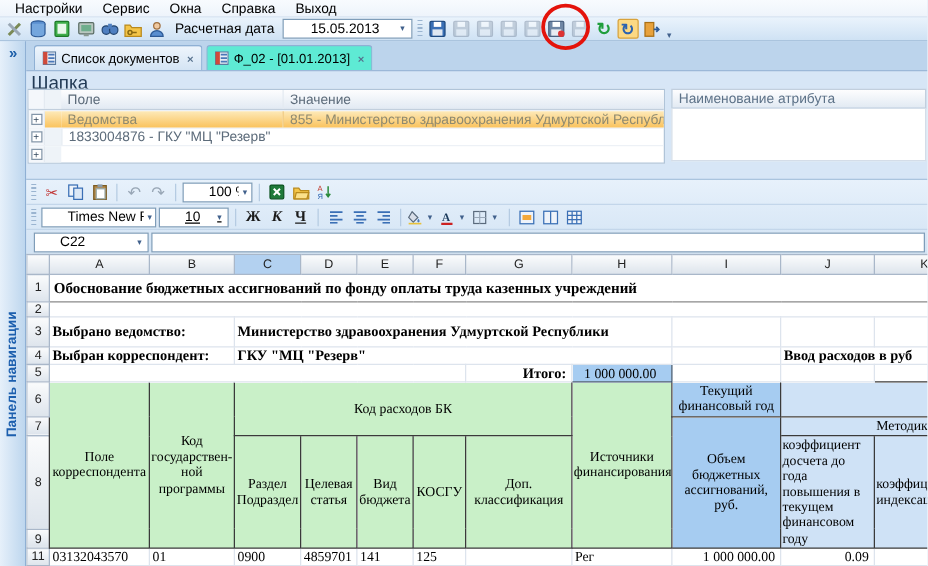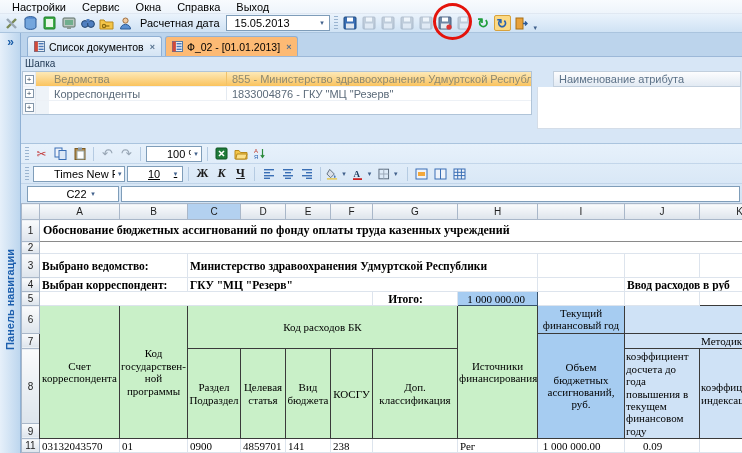--- a/index.html
+++ b/index.html
@@ -27,21 +27,21 @@
     display:flex; align-items:center; padding-left:3px; gap:2px;
   }
   .tb-sep{ width:1px; height:14px; background:#b5cbe2; margin:0 3px; }
   .grip{ width:4px; height:14px; background:repeating-linear-gradient(#9ab4d0 0 1px, transparent 1px 3px); margin:0 2px; }
   .ico{ width:17px; height:16px; display:inline-flex; align-items:center; justify-content:center; border-radius:2px; }
   .ico svg{ display:block; }
   .tb-label{ padding:0 4px; white-space:nowrap; }
   .date-input{
     width:104px; height:16px; background:#fff; border:1px solid #7f9db9;
     display:flex; align-items:center; justify-content:space-between;
-    padding-left:8px; font-size:11px;
+    padding-left:22px; font-size:11px;
   }
   .dd-btn{ width:13px; height:14px; display:flex; align-items:center; justify-content:center;
     font-size:7px; color:#41618c; }
   .glyph-refresh{ color:#1f9e3c; font-size:14px; font-weight:bold; }
   .toggled{ background:#fbd984; border:1px solid #d8a23c; }
   .overflow-dd{ font-size:7px; color:#41618c; padding:0 2px; align-self:flex-end; }
   
   .annotation{
     position:absolute; left:433px; top:3px; width:39px; height:37px;
     border:3px solid #e4130b; border-radius:50%; z-index:50; pointer-events:none;
@@ -67,29 +67,29 @@
     position:absolute; left:21px; top:33px; width:721px; height:23px;
     background:#bcd4ec; display:flex; align-items:flex-end; padding-left:6px; gap:3px;
   }
   .tab{
     height:20px; display:flex; align-items:center; gap:4px;
     padding:0 6px; border:1px solid #8fb0d4; border-bottom:none;
     border-radius:3px 3px 0 0;
     background:linear-gradient(#eef5fc,#d4e4f4);
     font-size:10.5px; white-space:nowrap;
   }
-  .tab.active{ background:#fdba74; }
+  .tab.active{ background:#5eead4; }
   .tab-close{ color:#5a7florpx; color:#55708c; font-size:9px; font-weight:bold; padding-left:2px; }
   .tab-ico svg{ display:block; }
   
   .header-panel{
     position:absolute; left:21px; top:56px; width:721px; height:87px;
     background:#d7e6f6; border-top:1px solid #9cb8d8;
   }
-  .hp-title{ position:absolute; left:4px; top:1px; font-size:10px; color:#223a55; }
+  .hp-title{ position:absolute; left:4px; top:1px; font-size:15px; color:#223a55; }
   .hp-grid{
     position:absolute; left:1px; top:14px; width:510px;
     background:#fff; border:1px solid #b0c4d8;
   }
   .hp-row{ display:flex; height:14px; align-items:center; }
   .hp-head{ height:16px; background:linear-gradient(#fdfdfe,#e2eaf3);
     border-bottom:1px solid #c2cfdd; color:#5d7288; }
   .hp-expand-col{ width:13px; flex:0 0 13px; display:flex; align-items:center; justify-content:center; height:100%; background:#f4f7fb; border-right:1px solid #e4eaf1;}
   .hp-indent-col{ width:13px; flex:0 0 13px; height:100%; background:#eef3f8; }
   .hp-field-col{ width:177px; flex:0 0 177px; padding-left:5px; height:100%; display:flex; align-items:center; color:#5c6b7a; overflow:hidden; white-space:nowrap;}
@@ -104,21 +104,21 @@
   .expand-box{
     width:9px; height:9px; border:1px solid #8396a9; background:#fff;
     font-size:8px; line-height:7px; text-align:center; color:#33475c;
   }
   .hp-attr{
     position:absolute; left:516px; top:14px; width:204px;
   }
   .hp-attr-head{
     height:16px; background:linear-gradient(#fdfdfe,#e2eaf3);
     border:1px solid #c2cfdd; color:#5d7288;
-    display:flex; align-items:center; padding-left:5px;margin-left:16px;
+    display:flex; align-items:center; padding-left:5px;
   }
   .hp-attr-body{ height:42px; background:#fff; border:1px solid #d4dde8; border-top:none; }
   
   .sheet-toolbar{
     position:absolute; left:21px; top:143px; width:721px; height:60px;
     background:linear-gradient(#e7f1fb,#d2e3f4);
     border-top:1px solid #aac4de;
   }
   .st-row{ height:20px; display:flex; align-items:center; padding-left:2px; gap:2px;
     border-bottom:1px solid #c3d6ea; }
@@ -152,21 +152,21 @@
     padding:0 2px; white-space:nowrap;
   }
   td.title-cell{ border:1px solid #8a8a8a; font-weight:bold; font-size:12px; padding-left:3px; }
   td.lbl{ font-weight:bold; font-size:11.5px; }
   td.green{ background:#c9f0c8; border:1px solid #3a3a3a; text-align:center;
     white-space:normal; font-size:11px; line-height:1.13; padding:1px; }
   td.blue{ background:#a6ccf1; border:1px solid #3a3a3a; text-align:center;
     white-space:normal; font-size:11px; line-height:1.13; padding:1px; }
   td.lblue{ background:#cfe2f6; border:1px solid #3a3a3a; 
     white-space:normal; font-size:11px; line-height:1.13; padding:1px; }
-  td.num{ text-align:center; padding-right:21px; }
+  td.num{ text-align:right; padding-right:4px; }
   td.total-val{ background:#a6ccf1; border:1px solid #38536e; text-align:right; padding-right:12px; }
   td.metod{ text-align:left; padding-left:76px; white-space:nowrap; }
 </style>
 </head>
 <body>
 
 <div class="menubar">
   <span class="menu-item">Настройки</span>
   <span class="menu-item">Сервис</span>
   <span class="menu-item">Окна</span>
@@ -324,34 +324,39 @@
     </span>
     <span>Ф_02 - [01.01.2013]</span>
     <span class="tab-close">×</span>
   </div>
 </div>
 
 <div class="header-panel">
   <div class="hp-title">Шапка</div>
 
   <div class="hp-grid">
+    <div class="hp-row hp-head">
+      <div class="hp-expand-col"></div>
+      <div class="hp-indent-col"></div>
+      <div class="hp-field-col">Поле</div>
+      <div class="hp-value-col">Значение</div>
+    </div>
     <div class="hp-row selected">
       <div class="hp-expand-col">
         <span class="expand-box">+</span>
       </div>
       <div class="hp-indent-col"></div>
       <div class="hp-field-col">Ведомства</div>
       <div class="hp-value-col">855 - Министерство здравоохранения  Удмуртской Республики</div>
     </div>
     <div class="hp-row">
       <div class="hp-expand-col">
         <span class="expand-box">+</span>
       </div>
       <div class="hp-indent-col"></div>
-      <div class="hp-field-col">Корреспонденты</div>
       <div class="hp-value-col">1833004876 - ГКУ "МЦ "Резерв"</div>
     </div>
     <div class="hp-row">
       <div class="hp-expand-col">
         <span class="expand-box">+</span>
       </div>
       <div class="hp-indent-col"></div>
     </div>
   </div>
 
@@ -495,21 +500,21 @@
         </svg>
     </span>
     <span class="ico">
       <svg width="13" height="12" viewBox="0 0 13 12">
           <rect x="1" y="1" width="11" height="10" fill="#eef3fa" stroke="#3a6fb5"></rect>
           <path d="M4.7 1 V11 M8.4 1 V11 M1 4.3 H12 M1 7.6 H12" stroke="#3a6fb5"></path>
         </svg>
     </span>
   </div>
   <div class="st-row" style="border-bottom:1px solid #9fb8d2;">
-    <span class="combo" style="width:92px; margin-left:4px;justify-content:center;">
+    <span class="combo" style="width:92px; margin-left:4px;">
       <span class="val">C22</span>
       <span class="dd-btn">▾</span>
     </span>
     <span class="formula-bar"></span>
   </div>
 </div>
 
 <div class="sheet">
   <table class="grid">
     <colgroup>
@@ -567,21 +572,21 @@
     <tr style="height:14px">
       <td class="rh">5</td>
       <td class="cell" colspan="6"></td>
       <td class="cell lbl num">Итого:</td>
       <td class="cell total-val">1 000 000.00</td>
       <td class="cell"></td>
       <td class="cell"></td>
     </tr>
     <tr style="height:22px">
       <td class="rh">6</td>
-      <td class="cell green" rowspan="4">Счет корреспондента</td>
+      <td class="cell green" rowspan="4">Поле корреспондента</td>
       <td class="cell green" rowspan="4">Код государствен- ной программы</td>
       <td class="cell green" colspan="5" rowspan="2">Код расходов БК</td>
       <td class="cell green" rowspan="4">Источники финансирования</td>
       <td class="cell blue">Текущий финансовый год</td>
       <td class="cell lblue" colspan="2"></td>
     </tr>
     <tr style="height:14px">
       <td class="rh">7</td>
       <td class="cell blue" rowspan="3">Объем бюджетных ассигнований, руб.</td>
       <td class="cell lblue metod" colspan="2">Методика</td>
@@ -599,21 +604,21 @@
     <tr style="height:14px">
       <td class="rh">9</td>
     </tr>
     <tr style="height:14px">
       <td class="rh">11</td>
       <td class="cell">03132043570</td>
       <td class="cell">01</td>
       <td class="cell">0900</td>
       <td class="cell">4859701</td>
       <td class="cell">141</td>
-      <td class="cell">238</td>
+      <td class="cell">125</td>
       <td class="cell"></td>
       <td class="cell">Рег</td>
       <td class="cell num">1 000 000.00</td>
       <td class="cell num">0.09</td>
       <td class="cell"></td>
     </tr>
     <tr style="height:12px">
       <td class="rh">12</td>
       <td class="cell"></td>
           <td class="cell"></td>

